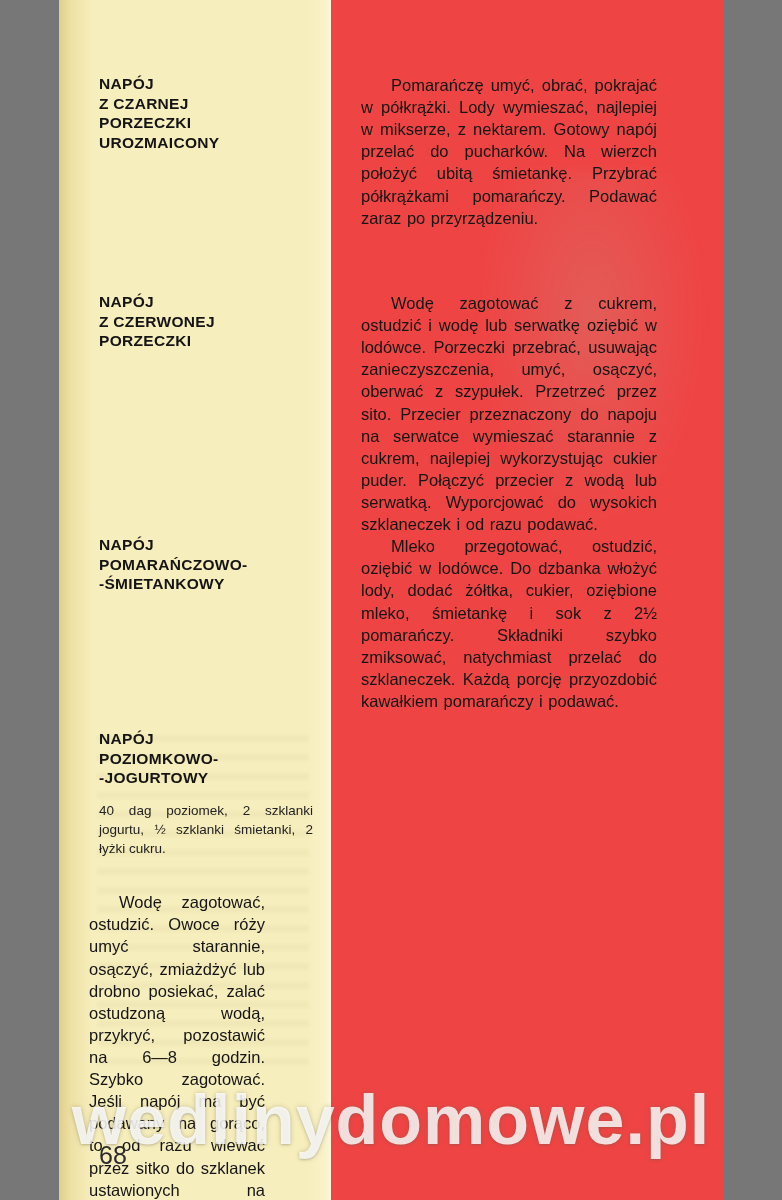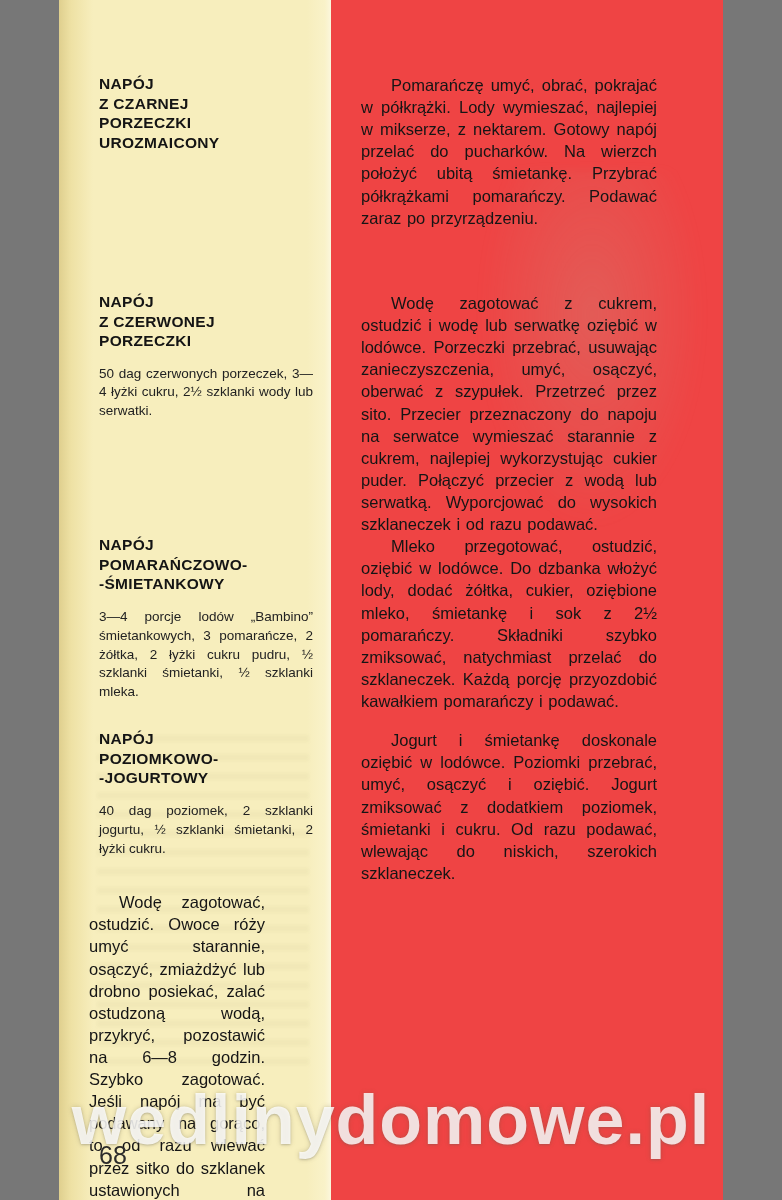--- a/index.html
+++ b/index.html
@@ -109,48 +109,43 @@
       <div class="recipe-body">
         <p class="recipe-instructions">Pomarańczę umyć, obrać, pokrajać w półkrążki. Lody wymieszać, najlepiej w mikserze, z nektarem. Gotowy napój przelać do pucharków. Na wierzch położyć ubitą śmietankę. Przybrać półkrążkami pomarańczy. Podawać zaraz po przyrządzeniu.</p>
       </div>
     </div>
 
     <div class="recipe-row row-1">
       <div class="recipe-head">
         <h3 class="recipe-title">NAPÓJ
 Z CZERWONEJ
 PORZECZKI</h3>
-        <p class="recipe-ingredients">50 dag czerwonych porzeczek, 3—4 łyżki cukru, 2½ szklanki wody lub serwatki.</p>
       </div>
       <div class="recipe-body">
         <p class="recipe-instructions">Wodę zagotować z cukrem, ostudzić i wodę lub serwatkę oziębić w lodówce. Porzeczki przebrać, usuwając zanieczyszczenia, umyć, osączyć, oberwać z szypułek. Przetrzeć przez sito. Przecier przeznaczony do napoju na serwatce wymieszać starannie z cukrem, najlepiej wykorzystując cukier puder. Połączyć przecier z wodą lub serwatką. Wyporcjować do wysokich szklaneczek i od razu podawać.</p>
       </div>
     </div>
 
     <div class="recipe-row row-2">
       <div class="recipe-head">
         <h3 class="recipe-title">NAPÓJ
 POMARAŃCZOWO-
 -ŚMIETANKOWY</h3>
-        <p class="recipe-ingredients">3—4 porcje lodów „Bambino” śmietankowych, 3 pomarańcze, 2 żółtka, 2 łyżki cukru pudru, ½ szklanki śmietanki, ½ szklanki mleka.</p>
       </div>
       <div class="recipe-body">
         <p class="recipe-instructions">Mleko przegotować, ostudzić, oziębić w lodówce. Do dzbanka włożyć lody, dodać żółtka, cukier, oziębione mleko, śmietankę i sok z 2½ pomarańczy. Składniki szybko zmiksować, natychmiast przelać do szklaneczek. Każdą porcję przyozdobić kawałkiem pomarańczy i podawać.</p>
       </div>
     </div>
 
     <div class="recipe-row row-3">
       <div class="recipe-head">
         <h3 class="recipe-title">NAPÓJ
 POZIOMKOWO-
 -JOGURTOWY</h3>
         <p class="recipe-ingredients">40 dag poziomek, 2 szklanki jogurtu, ½ szklanki śmietanki, 2 łyżki cukru.</p>
-      </div>
-      <div class="recipe-body">
-        <p class="recipe-instructions">Jogurt i śmietankę doskonale oziębić w lodówce. Poziomki przebrać, umyć, osączyć i oziębić. Jogurt zmiksować z dodatkiem poziomek, śmietanki i cukru. Od razu podawać, wlewając do niskich, szerokich szklaneczek.</p>
       </div>
     </div>
 
     <div class="recipe-row row-4">
       <div class="recipe-body">
         <p class="recipe-instructions">Wodę zagotować, ostudzić. Owoce róży umyć starannie, osączyć, zmiażdżyć lub drobno posiekać, zalać ostudzoną wodą, przykryć, pozostawić na 6—8 godzin. Szybko zagotować. Jeśli napój ma być podawany na gorąco, to od razu wlewać przez sitko do szklanek ustawionych na spodeczkach, dopełniając odpowiednią ilością gorącej wody z czajnika. Oddzielnie podać cukier — tak, jak do herbaty. Napój z róży przeznaczony do podawania na zimno trzeba</p>
       </div>
     </div>
 
   </div>

